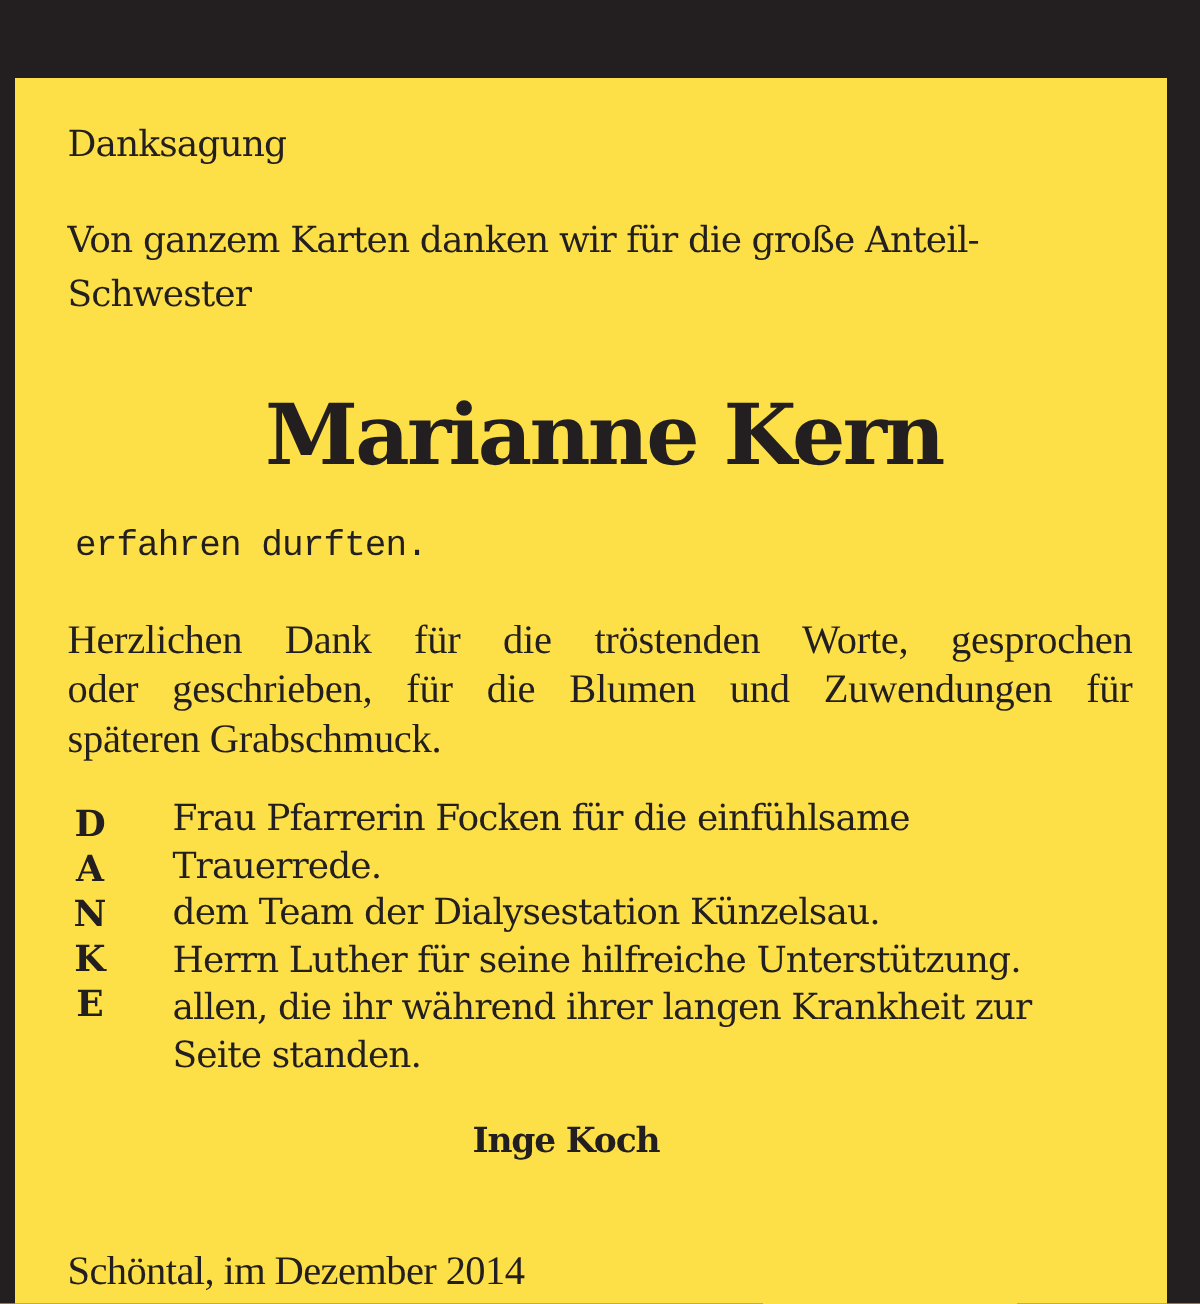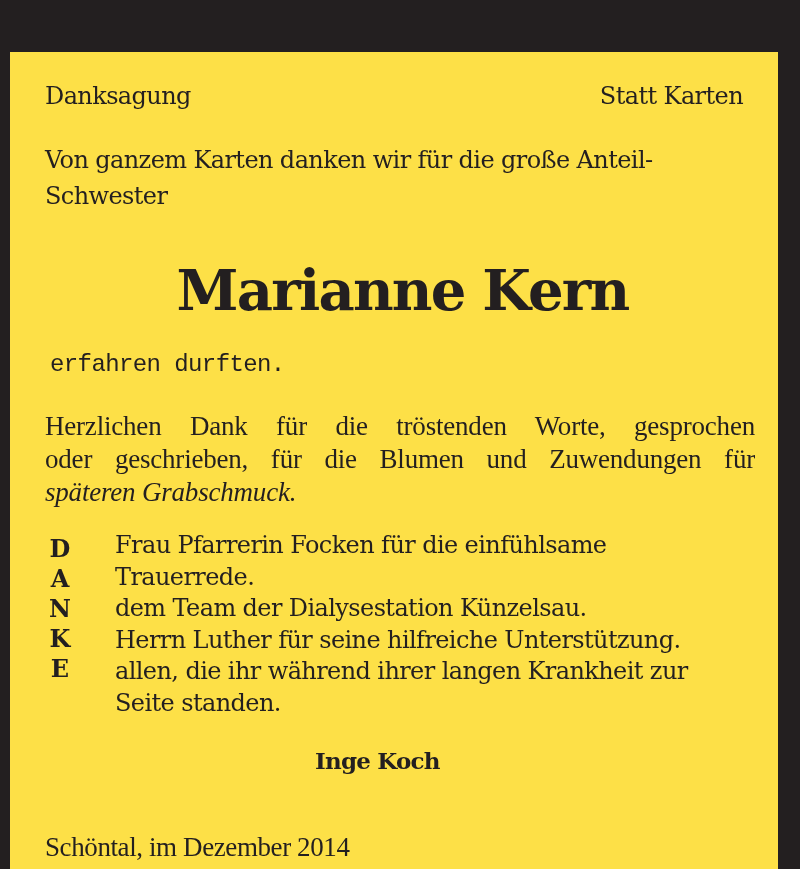--- a/index.html
+++ b/index.html
@@ -26,21 +26,21 @@
     .name {
       left: 0; right: 0; top: 205px; text-align: center;
       font-size: 56px; font-weight: bold; letter-spacing: -1.8px; padding-left: 17px;
     }
     .experienced { left: 40px; top: 299px; font-family: Liberation Mono, monospace; }
     .thanks {
       left: 35px; top: 358px; line-height: 33px;
       font-family: "Liberation Serif", serif; font-size: 27px; letter-spacing: -0.2px;
     }
     .thanks .line { display: block; text-align-last: justify; width: 710px; }
-    .thanks .line.last { text-align-last: left; font-style: italic; }
+    .thanks .line.last { text-align-last: left; }
     .danke-letters {
       left: 35px; top: 482px; width: 30px;
       font-weight: bold; font-size: 24px; line-height: 30px; text-align: center;
     }
     .danke-letters span { display: block; }
     .danke-list { left: 105px; top: 478px; line-height: 31.5px; }
     .danke-list span { display: block; }
     .sign {
       left: 305px; top: 693px; line-height: 31px;
       font-weight: bold; font-size: 23px; letter-spacing: -0.8px;
@@ -50,21 +50,20 @@
       left: 35px; top: 780px;
       font-family: "Liberation Serif", serif; font-size: 27px; letter-spacing: -0.4px;
     }
     .intro span { display: block; }
   </style>
 </head>
 <body>
 
 <div class="sheet">
   <div class="abs t header-left">Danksagung</div>
-  <div class="abs t header-right">Statt Karten</div>
 
   <div class="abs t intro">
     <span>Von ganzem Karten danken wir für die große Anteil-</span>
     <span>Schwester</span>
   </div>
 
   <div class="abs name">Marianne Kern</div>
 
   <div class="abs t experienced">erfahren durften.</div>
 

